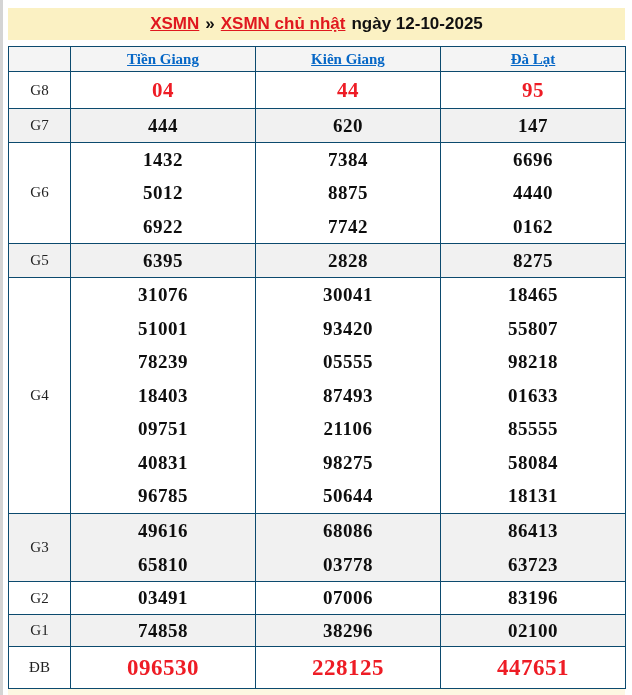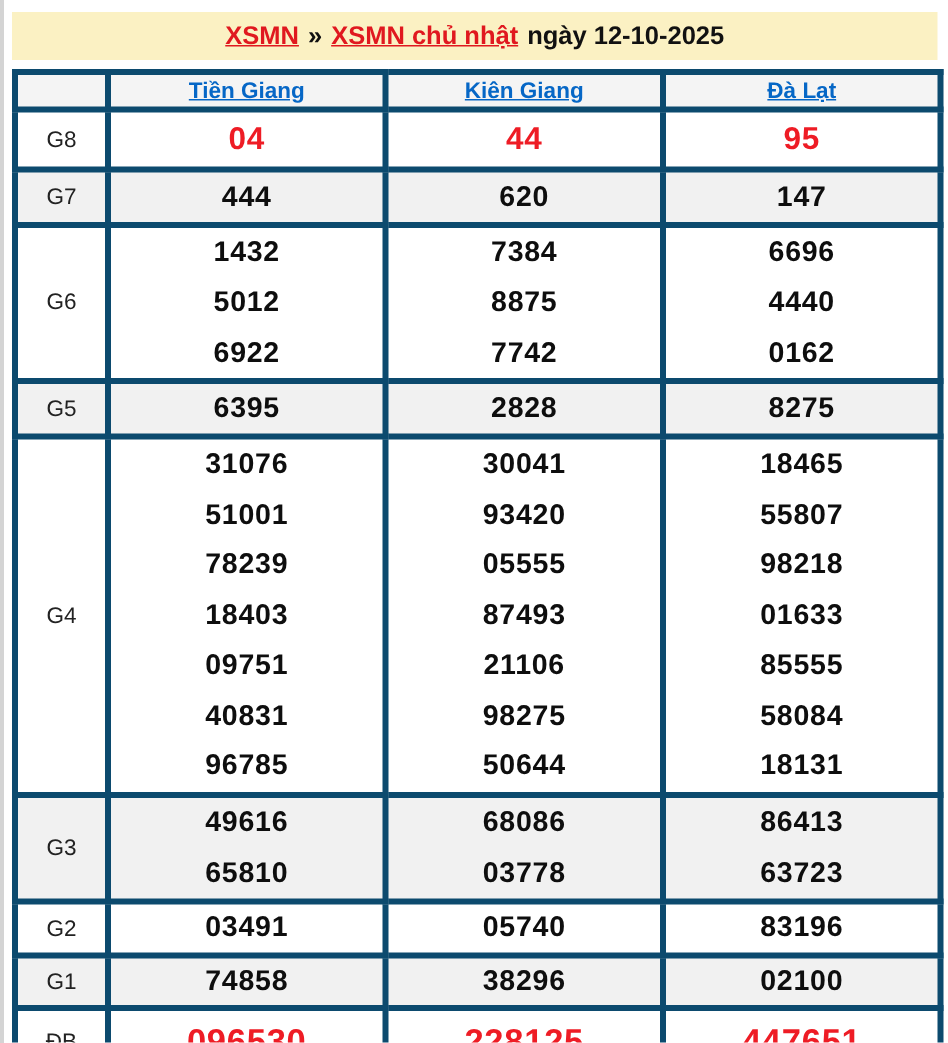--- a/index.html
+++ b/index.html
@@ -33,23 +33,24 @@
   .title-sep { margin: 0 6px; }
   .title-date { margin-left: 6px; }
 
   table.results {
     width: 617px;
     border-collapse: collapse;
     table-layout: fixed;
     text-align: center;
   }
   table.results th, table.results td {
-    border: 4px solid #0c4a6e;
+    border: 1px solid #0c4a6e;
     padding: 0;
     background: #ffffff;
+    font-family: Liberation Serif, serif;
   }
   table.results thead th {
     height: 25px;
     background: #f4f4f4;
   }
   table.results thead th a {
     color: #0667c6;
     font-weight: bold;
     font-size: 15px;
     text-decoration: underline;
@@ -203,21 +204,21 @@
             <div class="val" style="line-height: 33.5px;">86413</div>
             <div class="val" style="line-height: 33.5px;">63723</div>
           </td>
         </tr>
         <tr>
           <td class="prize-label" style="height: 32px;">G2</td>
           <td>
             <div class="val" style="line-height: 32px;">03491</div>
           </td>
           <td>
-            <div class="val" style="line-height: 32px;">05740</div>
+            <div class="val" style="line-height: 32px;">07006</div>
           </td>
           <td>
             <div class="val" style="line-height: 32px;">83196</div>
           </td>
         </tr>
         <tr class="shaded">
           <td class="prize-label" style="height: 31px;">G1</td>
           <td>
             <div class="val" style="line-height: 31px;">74858</div>
           </td>

